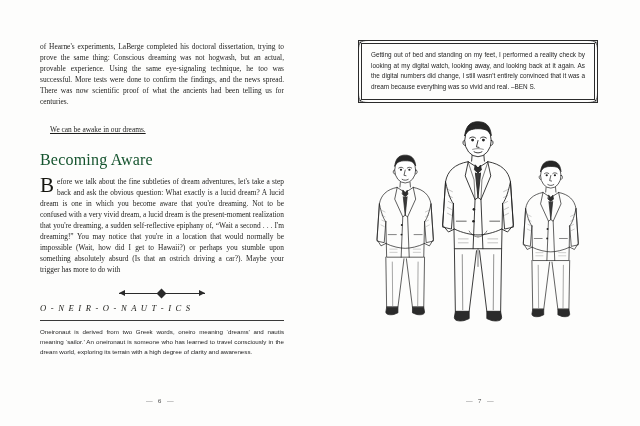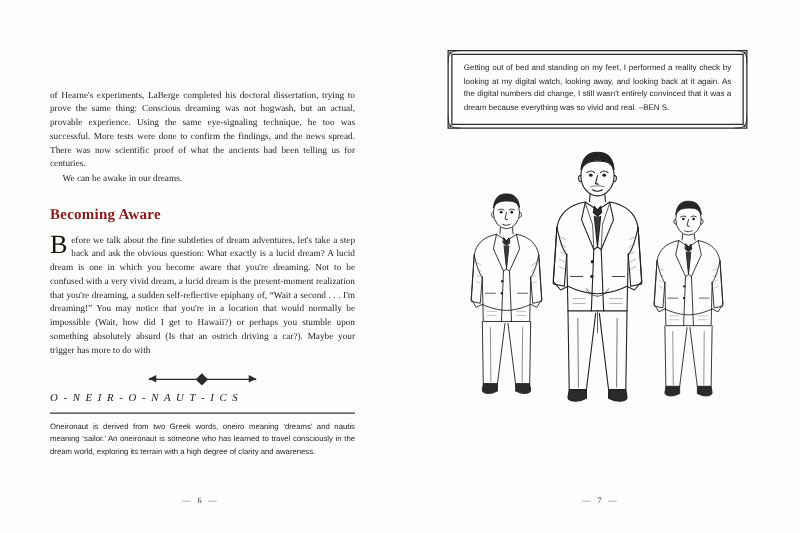--- a/index.html
+++ b/index.html
@@ -21,47 +21,48 @@
     display: flex;
     background: #fdfdfc;
   }
   .page {
     position: relative;
     width: 320px;
     height: 426px;
     box-sizing: border-box;
   }
   .page-left {
-    padding: 70px 36px 30px 40px;
+    padding: 41px 36px 30px 40px;
   }
   .page-right {
     padding: 40px 40px 30px 36px;
   }
 
   
   .body-text {
     font-family: "Liberation Serif", serif;
     font-size: 7.4px;
     line-height: 11.1px;
     text-align: justify;
     color: #1d1d1b;
     margin: 0;
     hyphens: auto;
   }
   .body-text + .body-text {
     text-indent: 10px;
-    margin-top: 0;
+    margin-top: 16px;
+    text-decoration: underline;
   }
   .chapter-heading {
     font-family: "Liberation Serif", serif;
-    font-size: 12px;
-    font-weight: bold;
+    font-size: 16px;
+    font-weight: normal;
     letter-spacing: 0.2px;
     margin: 16px 0 7px 0;
-    color: #7f1d1d;
+    color: #14532d;
   }
   .dropcap-para {
     position: relative;
     text-align: justify;
     font-size: 7.4px;
     line-height: 11.1px;
     color: #1d1d1b;
   }
   .dropcap {
     float: left;

